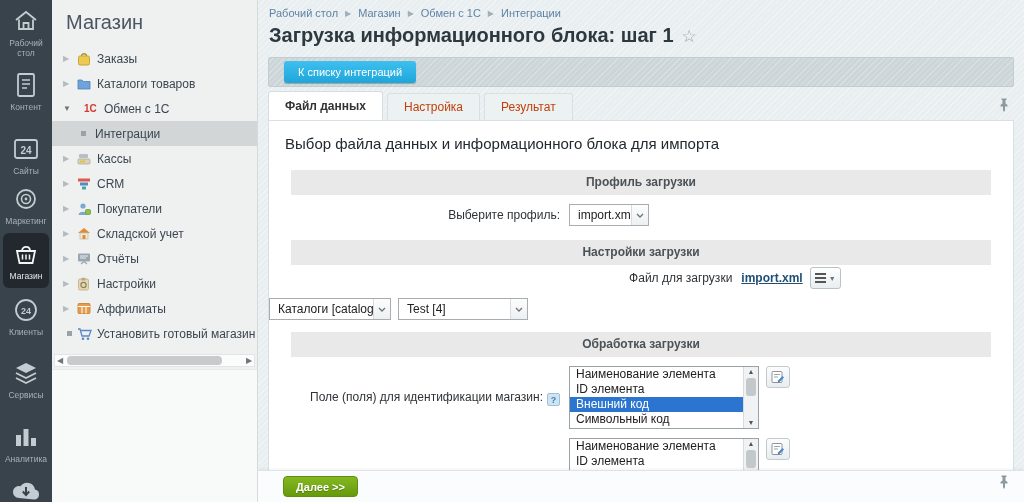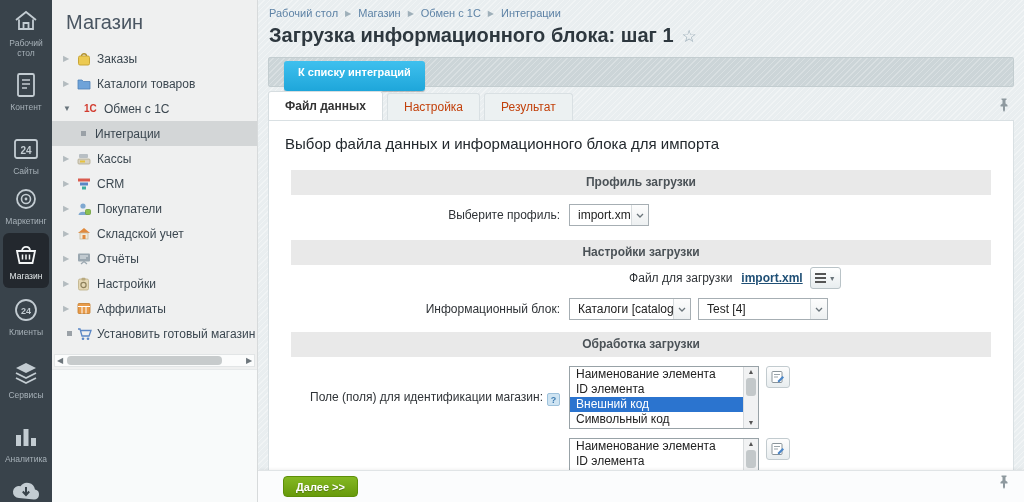--- a/index.html
+++ b/index.html
@@ -37,22 +37,22 @@
     background-image:repeating-linear-gradient(135deg, rgba(255,255,255,.35) 0 1px, transparent 1px 4px); }
   .breadcrumb { position:absolute; top:7px; left:11px; font-size:11px; color:#5e83a6; display:flex; align-items:center; gap:7px; }
   .breadcrumb .bsep { color:#9fb0ba; font-size:8px; }
   .breadcrumb a { color:#5e83a6; text-decoration:none; cursor:pointer; }
   .page-title { position:absolute; top:24px; left:11px; font-size:20px; font-weight:bold; color:#2e383f; }
   .star { font-size:17px; color:#97a9b4; font-weight:normal; margin-left:8px; cursor:pointer; }
 
   .toolbar { position:absolute; top:57px; left:10px; right:10px; height:30px; background:#ccd5d8;
     background-image:repeating-linear-gradient(135deg, rgba(255,255,255,.25) 0 1px, transparent 1px 4px);
     border-radius:2px; box-shadow:inset 0 0 0 1px #c3cdd0; }
-  .btn-back { position:absolute; left:16px; top:4px; height:30px; line-height:22px; padding:0 14px;
-    background:linear-gradient(#3fc0ee,#1ea6da); border-radius:3px; color:#fff; font-size:11px; font-weight:bold;
+  .btn-back { position:absolute; left:16px; top:4px; height:22px; line-height:22px; padding:0 14px;
+    background:linear-gradient(#3fc0ee,#1ea6da); border-radius:3px; color:#fff; font-size:11px; font-weight:normal;
     box-shadow:0 1px 1px rgba(0,0,0,.25); cursor:pointer; }
   .btn-back:before { content:""; position:absolute; left:-7px; top:3.5px; width:15px; height:15px;
     background:linear-gradient(135deg,#3fc0ee,#24abdd); transform:rotate(45deg); border-radius:2px; z-index:-1;
     box-shadow:-1px 1px 1px rgba(0,0,0,.2); }
 
   .tabs { position:absolute; top:92px; left:10px; height:28px; display:flex; align-items:flex-end; gap:4px; }
   .tab { height:27px; line-height:26px; padding:0 16px; font-size:12px; background:#ecf1f2; border:1px solid #d9e0e3;
     border-bottom:none; border-radius:3px 3px 0 0; color:#c2410c; cursor:default; }
   .tab.active { height:29px; line-height:28px; background:#fff; border-color:#d6dde0; color:#333; font-weight:bold;
     position:relative; z-index:3; cursor:pointer; }
@@ -384,21 +384,20 @@
           <span class="burger">
               <i></i>
               <i></i>
               <i></i>
             </span>
           <span class="caret">▼</span>
         </div>
       </div>
     </div>
     <div class="form-row">
-      <div class="row-label">Информационный блок:</div>
       <div class="row-control">
         <div class="select w118">
           <span class="val">Каталоги [catalog]</span>
           <span class="arrow">
               <svg width="8" height="5" viewBox="0 0 8 5">
                 <path d="M1 1 L4 4 L7 1" fill="none" stroke="#6a747a" stroke-width="1.3"></path>
               </svg>
             </span>
         </div>
         <div class="select w130">

